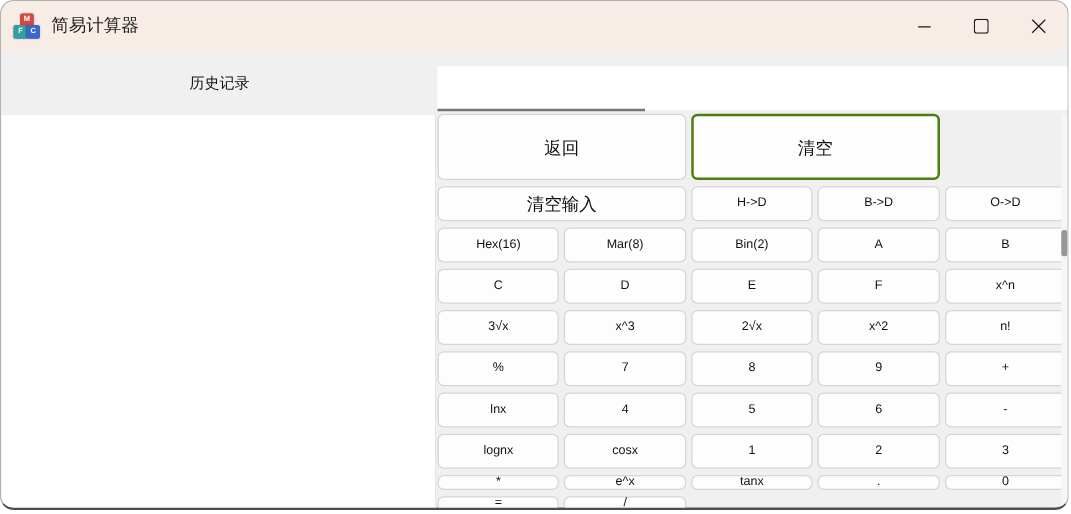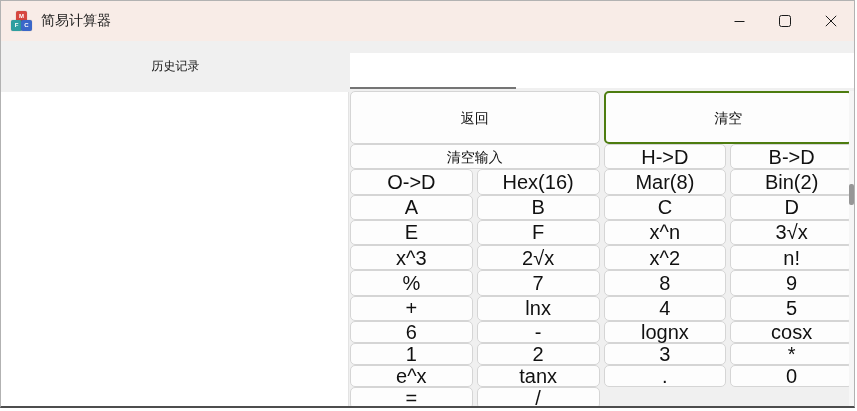--- a/index.html
+++ b/index.html
@@ -6,21 +6,21 @@
   html, body {
     width: 857px; height: 411px;
     font-family: "Liberation Sans", "DejaVu Sans", sans-serif;
     background: #fff;
   }
   .window {
     position: relative;
     width: 855px; height: 408px;
     border: 1px solid #b2b2b2;
     border-bottom: 2px solid #4d4d4d;
-    border-radius: 0;
+    border-radius: 11px;
     overflow: hidden;
     background: #f0f0f0;
   }
   
   .titlebar {
     position: absolute; left: 0; top: 0; right: 0; height: 40px;
     background: #f8ece7;
     display: flex; align-items: center;
     padding-left: 10px;
   }
@@ -58,29 +58,29 @@
     font-size: 16px; padding: 0 6px; font-family: inherit;
   }
   .display-underline {
     position: absolute; left: 349px; top: 86px; width: 166px; height: 2px;
     background: #757575;
   }
   
   .keypad {
     position: absolute; left: 349px; top: 90px; width: 503px; height: 318px;
     display: grid;
-    grid-template-columns: repeat(4, 1fr);
+    grid-template-columns: repeat(5, 1fr);
     grid-template-rows: 53px repeat(7, 1fr);
-    gap: 0 4px;
+    gap: 5px 4px;
   }
   .key {
     background: #fdfdfd;
     border: 1px solid #d5d5d5;
     border-radius: 5px;
-    font-size: 20px; color: #111;
+    font-size: 10px; color: #111;
     font-family: inherit;
     cursor: default;
     line-height: 1;
   }
   .key.wide { grid-column: span 2; font-size: 14px; }
   .key.focused { border: 2px solid #4d7c0f; }
   
   .scrollbar {
     position: absolute; right: 0; top: 90px; width: 5px; height: 318px;
     background: #f6f6f6;

